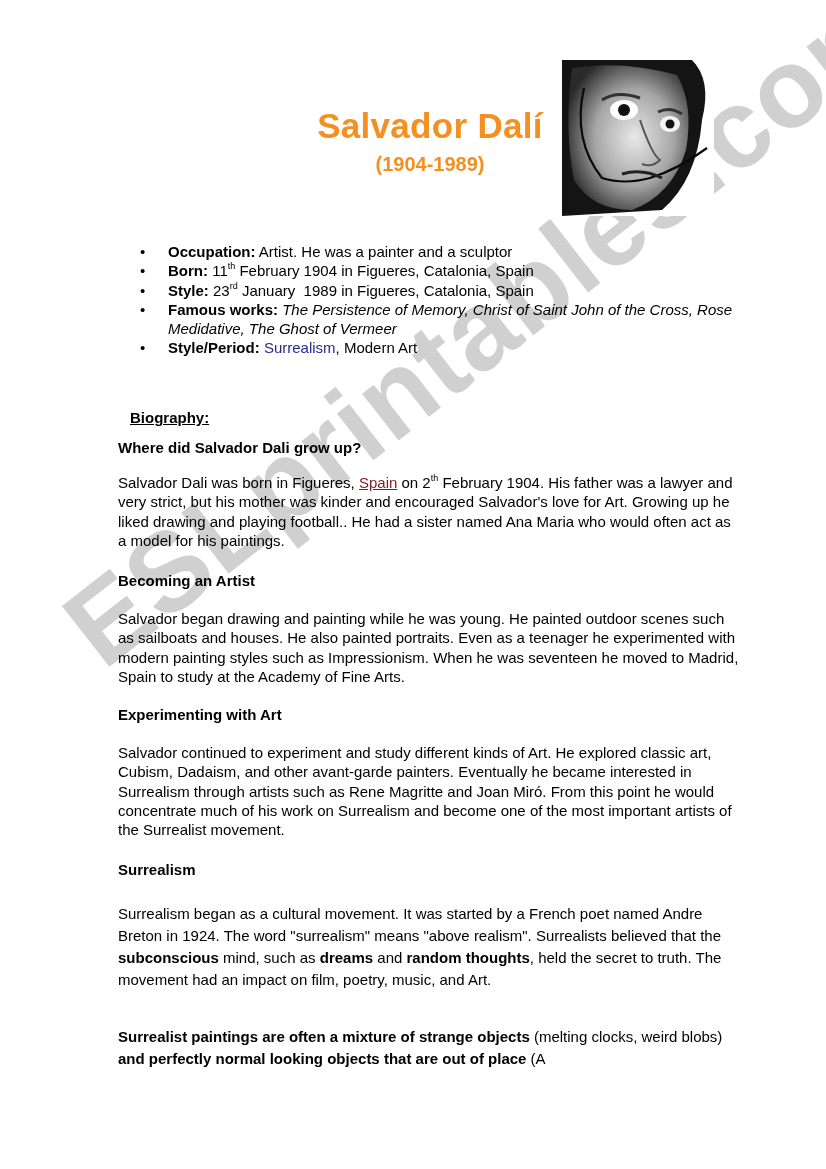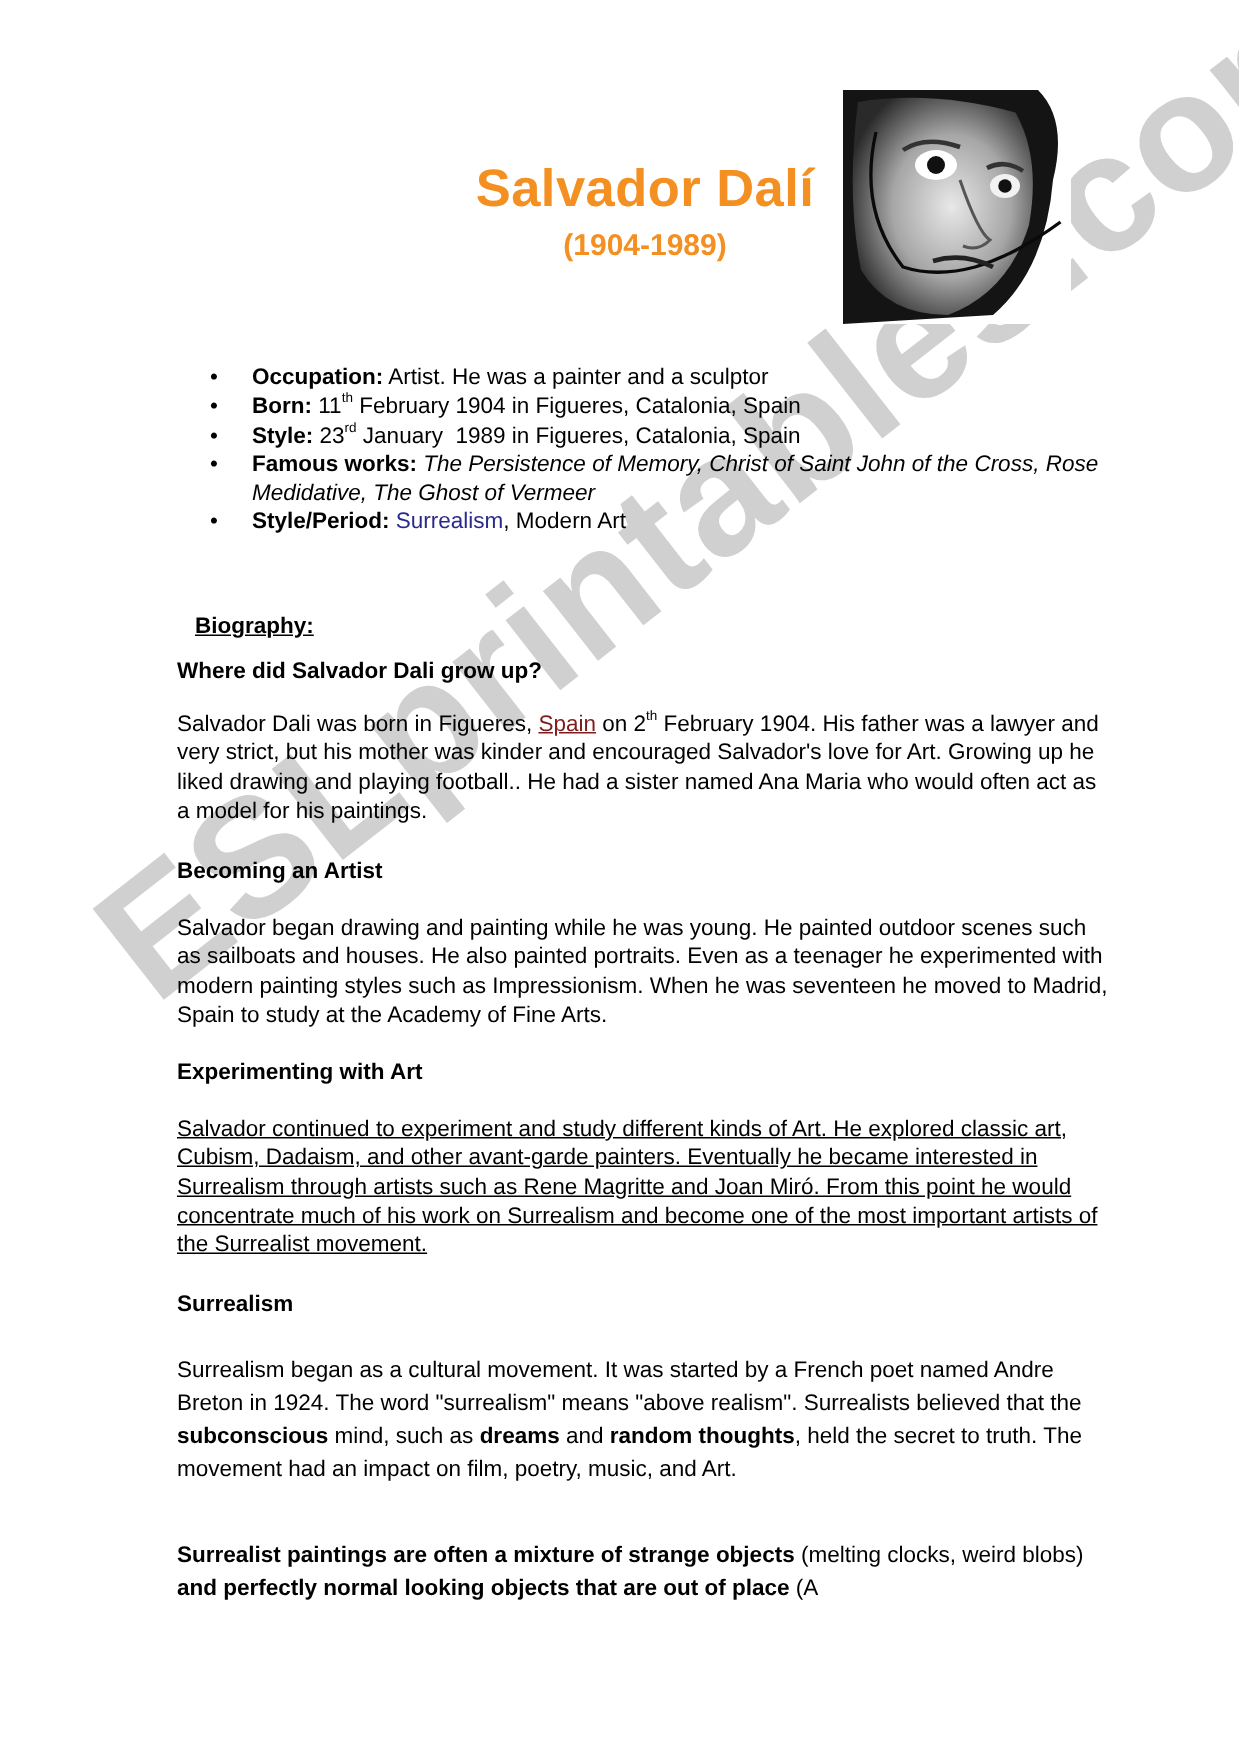--- a/index.html
+++ b/index.html
@@ -32,21 +32,21 @@
     .bio-label { font-weight: bold; text-decoration: underline; margin: 12px; height: 20px; }
     h3 { font-size: 15px; font-weight: bold; margin: 0; line-height: 19px; }
     p { margin: 0; }
     .link { color: #7f1d1d; text-decoration: underline; }
     sup { font-size: 9px; line-height: 0; vertical-align: 7px; }
     .s1 { position: absolute; top: 42px; text-align: right; }
     .p1 { position: absolute; top: 77px; width: 625px; }
     .s2 { position: absolute; top: 175px; }
     .p2 { position: absolute; top: 213px; width: 625px; }
     .s3 { position: absolute; top: 309px; }
-    .p3 { position: absolute; top: 347px; width: 625px; text-decoration: underline; }
+    .p3 { position: absolute; top: 347px; width: 625px; }
     .s4 { position: absolute; top: 464px; }
     .p4 { position: absolute; top: 507px; width: 625px; line-height: 22px; }
     .p5 { position: absolute; top: 630px; width: 625px; line-height: 22px; }
   </style>
 </head>
 <body>
 
 <div class="page">
 
   <div class="watermark">ESLprintables.com</div>

